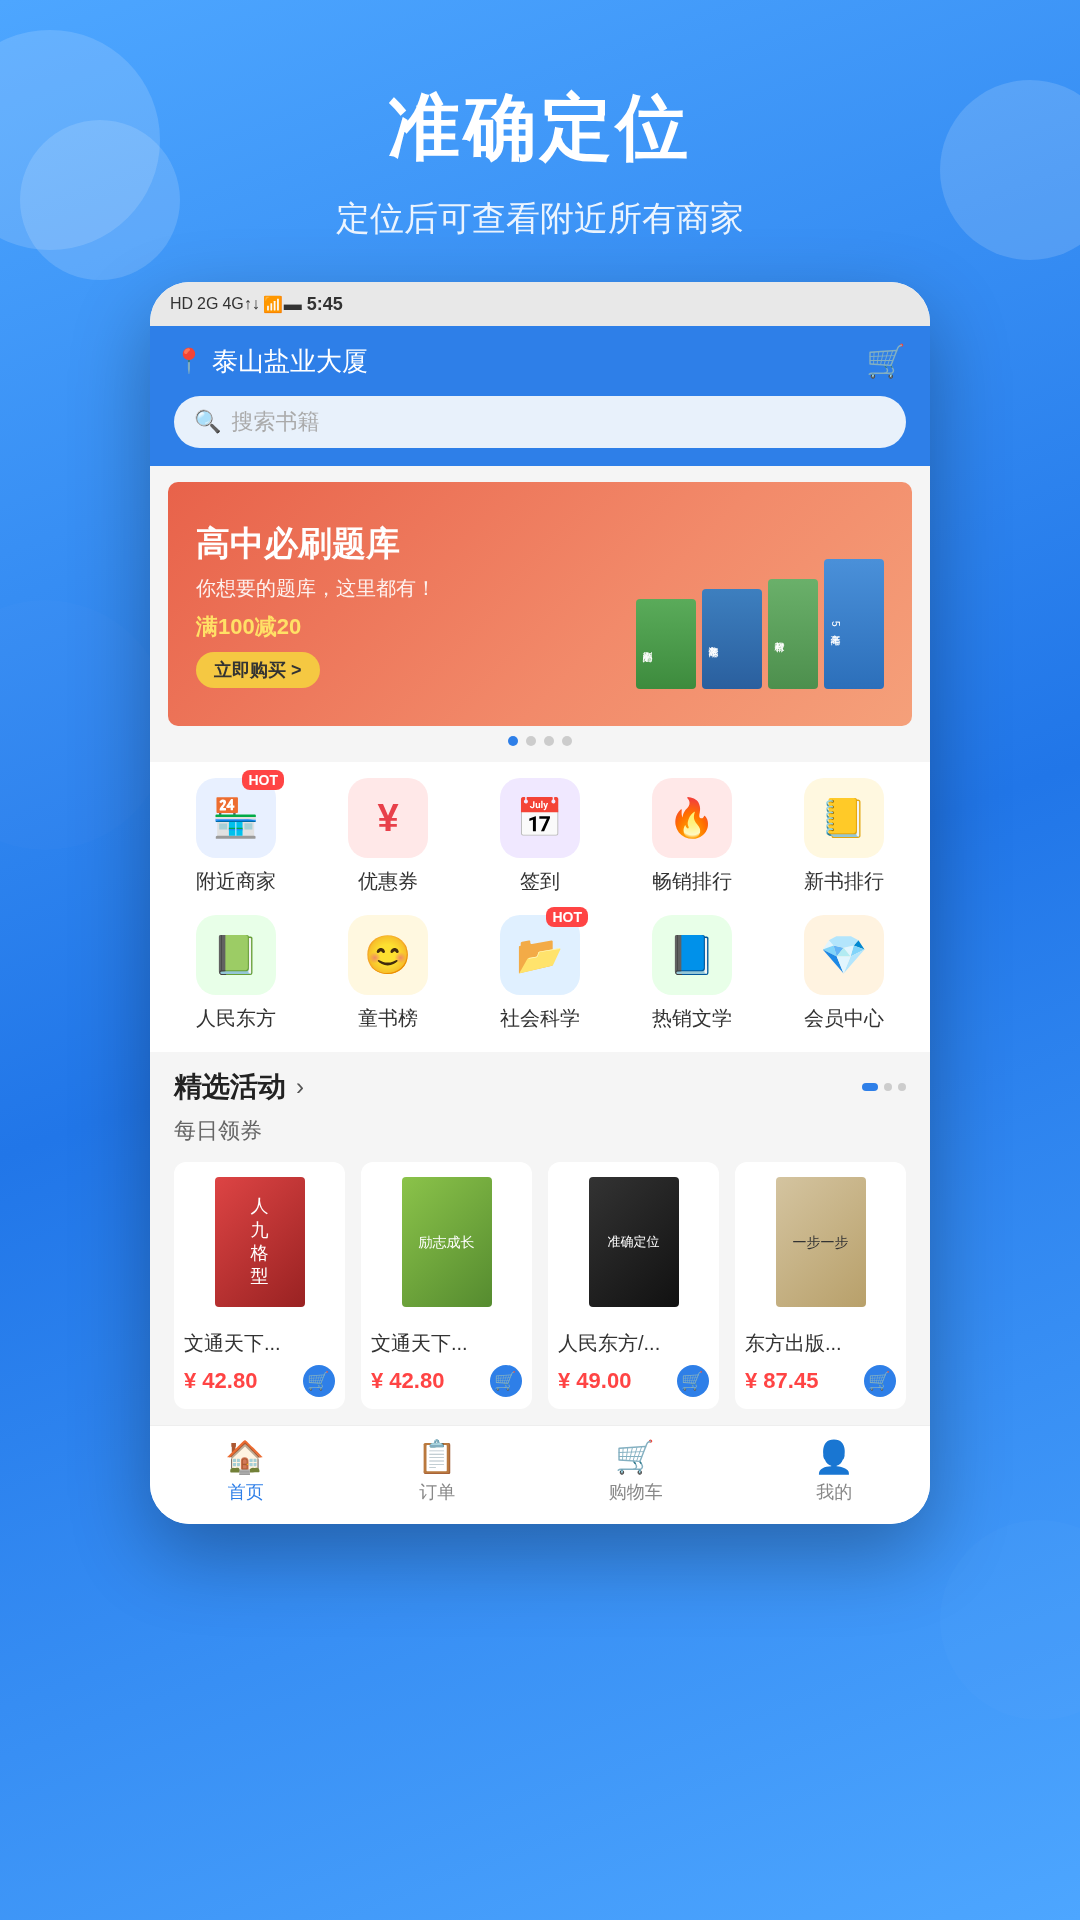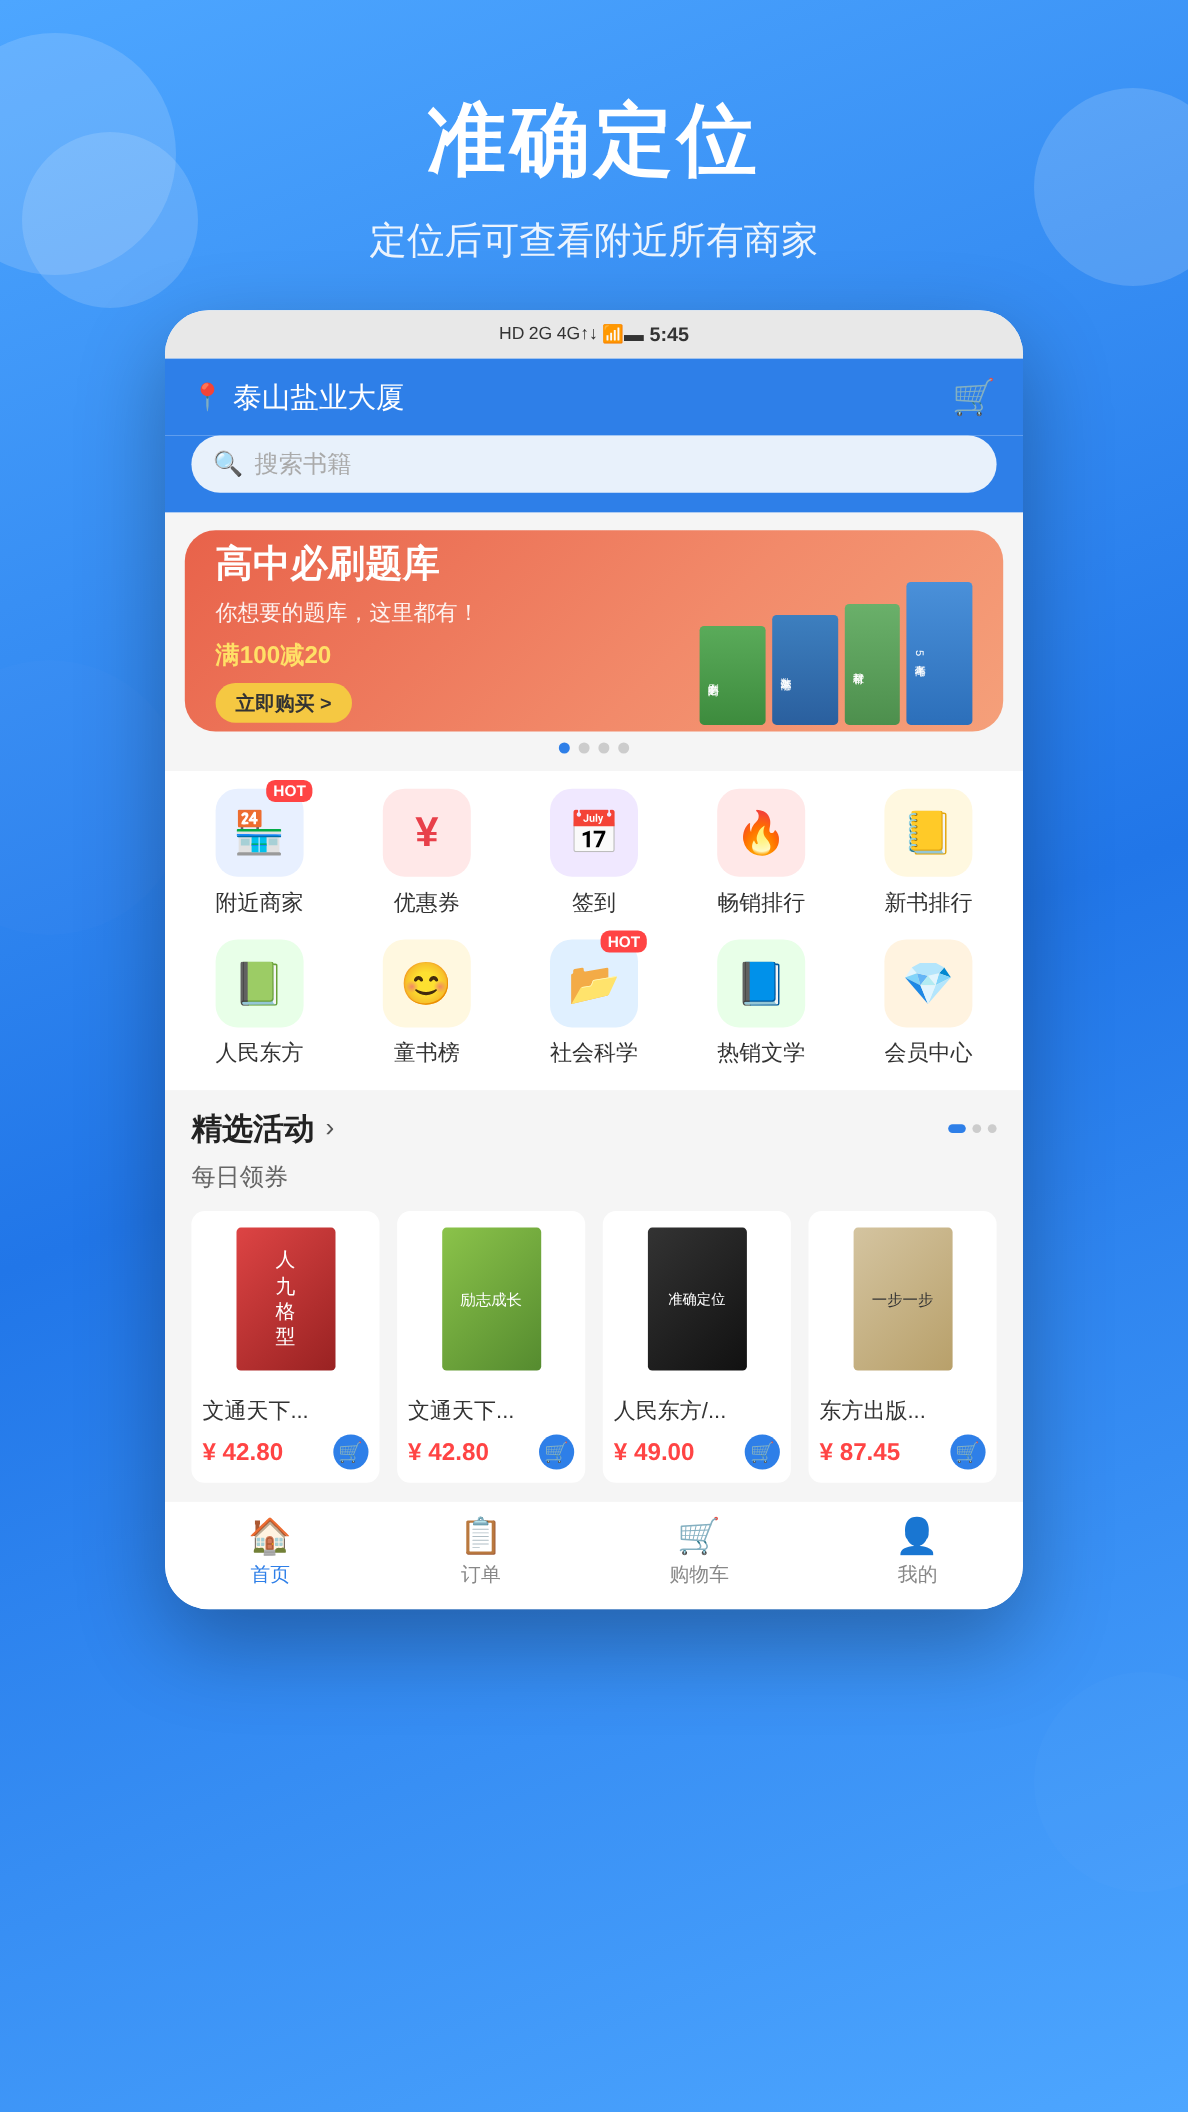--- a/index.html
+++ b/index.html
@@ -47,21 +47,21 @@
       box-shadow: 0 30px 80px rgba(0,0,0,0.3);
       position: relative;
     }
 
     
     .status-bar {
       background: #e8e8e8;
       height: 44px;
       display: flex;
       align-items: center;
-      justify-content: center;
+      justify-content: flex-start;
       padding: 0 20px;
       font-size: 18px;
       color: #333;
     }
     .status-left { display: flex; align-items: center; gap: 4px; font-size: 16px; }
     .status-right { font-size: 18px; font-weight: 600; }
 
     
     .app-header {
       background: #2e7fe8;
@@ -105,23 +105,23 @@
       font-size: 22px;
     }
     .search-icon-s { font-size: 22px; color: #aaa; }
 
     
     .banner-wrap {
       padding: 16px 18px;
       background: #f5f5f5;
     }
     .banner {
-      border-radius: 28px;
+      border-radius: 10px;
       background: linear-gradient(135deg, #e8624a 0%, #f28a6a 60%, #f5a07a 100%);
-      height: 183px;
+      height: 244px;
       display: flex;
       align-items: center;
       padding: 0 28px;
       position: relative;
       overflow: hidden;
     }
     .banner-text { flex: 1; }
     .banner-title {
       color: white;
       font-size: 34px;

